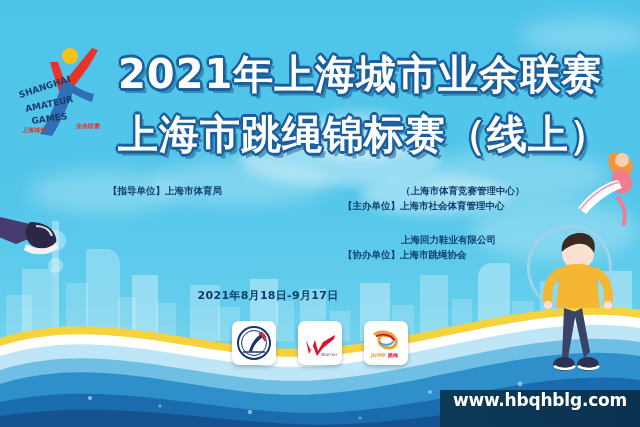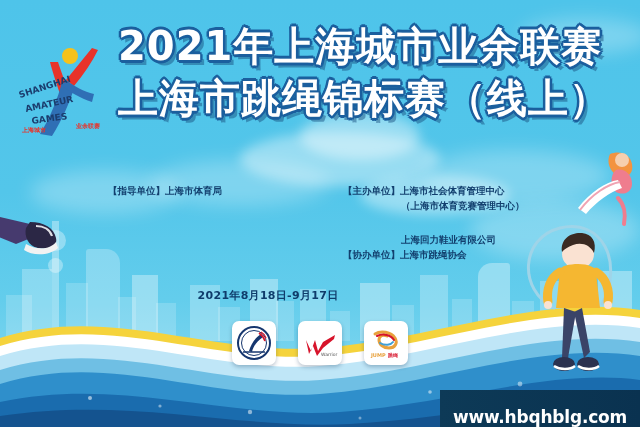--- a/index.html
+++ b/index.html
@@ -41,22 +41,22 @@
     letter-spacing:1px;
     line-height:1;
     white-space:nowrap;
     text-shadow:
       -1.6px -1.6px 0 #1b5f9e, 1.6px -1.6px 0 #1b5f9e,
       -1.6px  1.6px 0 #1b5f9e, 1.6px  1.6px 0 #1b5f9e,
       -2.6px 0 0 #1b5f9e, 2.6px 0 0 #1b5f9e,
       0 -2.6px 0 #1b5f9e, 0 2.6px 0 #1b5f9e,
       4px 5px 0 rgba(20,70,120,.45);
   }
-  #title-line1 { font-size:40px; }
-  #title-line2 { font-size:40px; margin-top:12px; }
+  #title-line1 { font-size:40px;margin-top:28px; }
+  #title-line2 { font-size:40px; margin-top:20px; }
 
   
   .credits { position:absolute; left:0; top:184px; width:548px; height:90px; }
   .credit-col { position:absolute; }
   .credit-col.left  { left:108px; }
   .credit-col.right { left:343px; }
   .credit-block { margin-bottom:20px; }
   .credit-line {
     font-family:"DejaVu Sans","Liberation Sans",sans-serif;
     font-size:9.5px; font-weight:bold; color:#123f6e;
@@ -80,21 +80,21 @@
     width:44px; height:44px; background:#fff; border-radius:7px;
     box-shadow:0 2px 4px rgba(0,40,80,.28);
     display:flex; align-items:center; justify-content:center;
     overflow:hidden;
   }
 
   
   #watermark {
     position:absolute; right:0; bottom:0; width:200px; height:37px;
     background:linear-gradient(90deg,#0d3a57 0%,#0a3250 100%);
-    display:flex; align-items:flex-end; justify-content:center;
+    display:flex; align-items:flex-start; justify-content:center;
   }
   #watermark-text {
     font-family:"DejaVu Sans","Liberation Sans",sans-serif;
     font-size:17px; font-weight:bold; color:#fff; letter-spacing:-.2px;
   }
 </style>
 </head>
 <body>
 
 <div id="poster">
@@ -217,22 +217,22 @@
   <div class="credits">
 
     <div class="credit-col left">
       <div class="credit-block">
         <div class="credit-line"><span>【指导单位】</span><span>上海市体育局</span></div>
       </div>
     </div>
 
     <div class="credit-col right">
       <div class="credit-block">
+        <div class="credit-line indent2">（上海市体育竞赛管理中心）</div>
         <div class="credit-line"><span>【主办单位】</span><span>上海市社会体育管理中心</span></div>
-        <div class="credit-line indent2">（上海市体育竞赛管理中心）</div>
       </div>
       <div class="credit-block">
         <div class="credit-line indent2">上海回力鞋业有限公司</div>
         <div class="credit-line"><span>【协办单位】</span><span>上海市跳绳协会</span></div>
       </div>
     </div>
 
   </div>
 
   <div id="event-date">2021年8月18日-9月17日</div>

